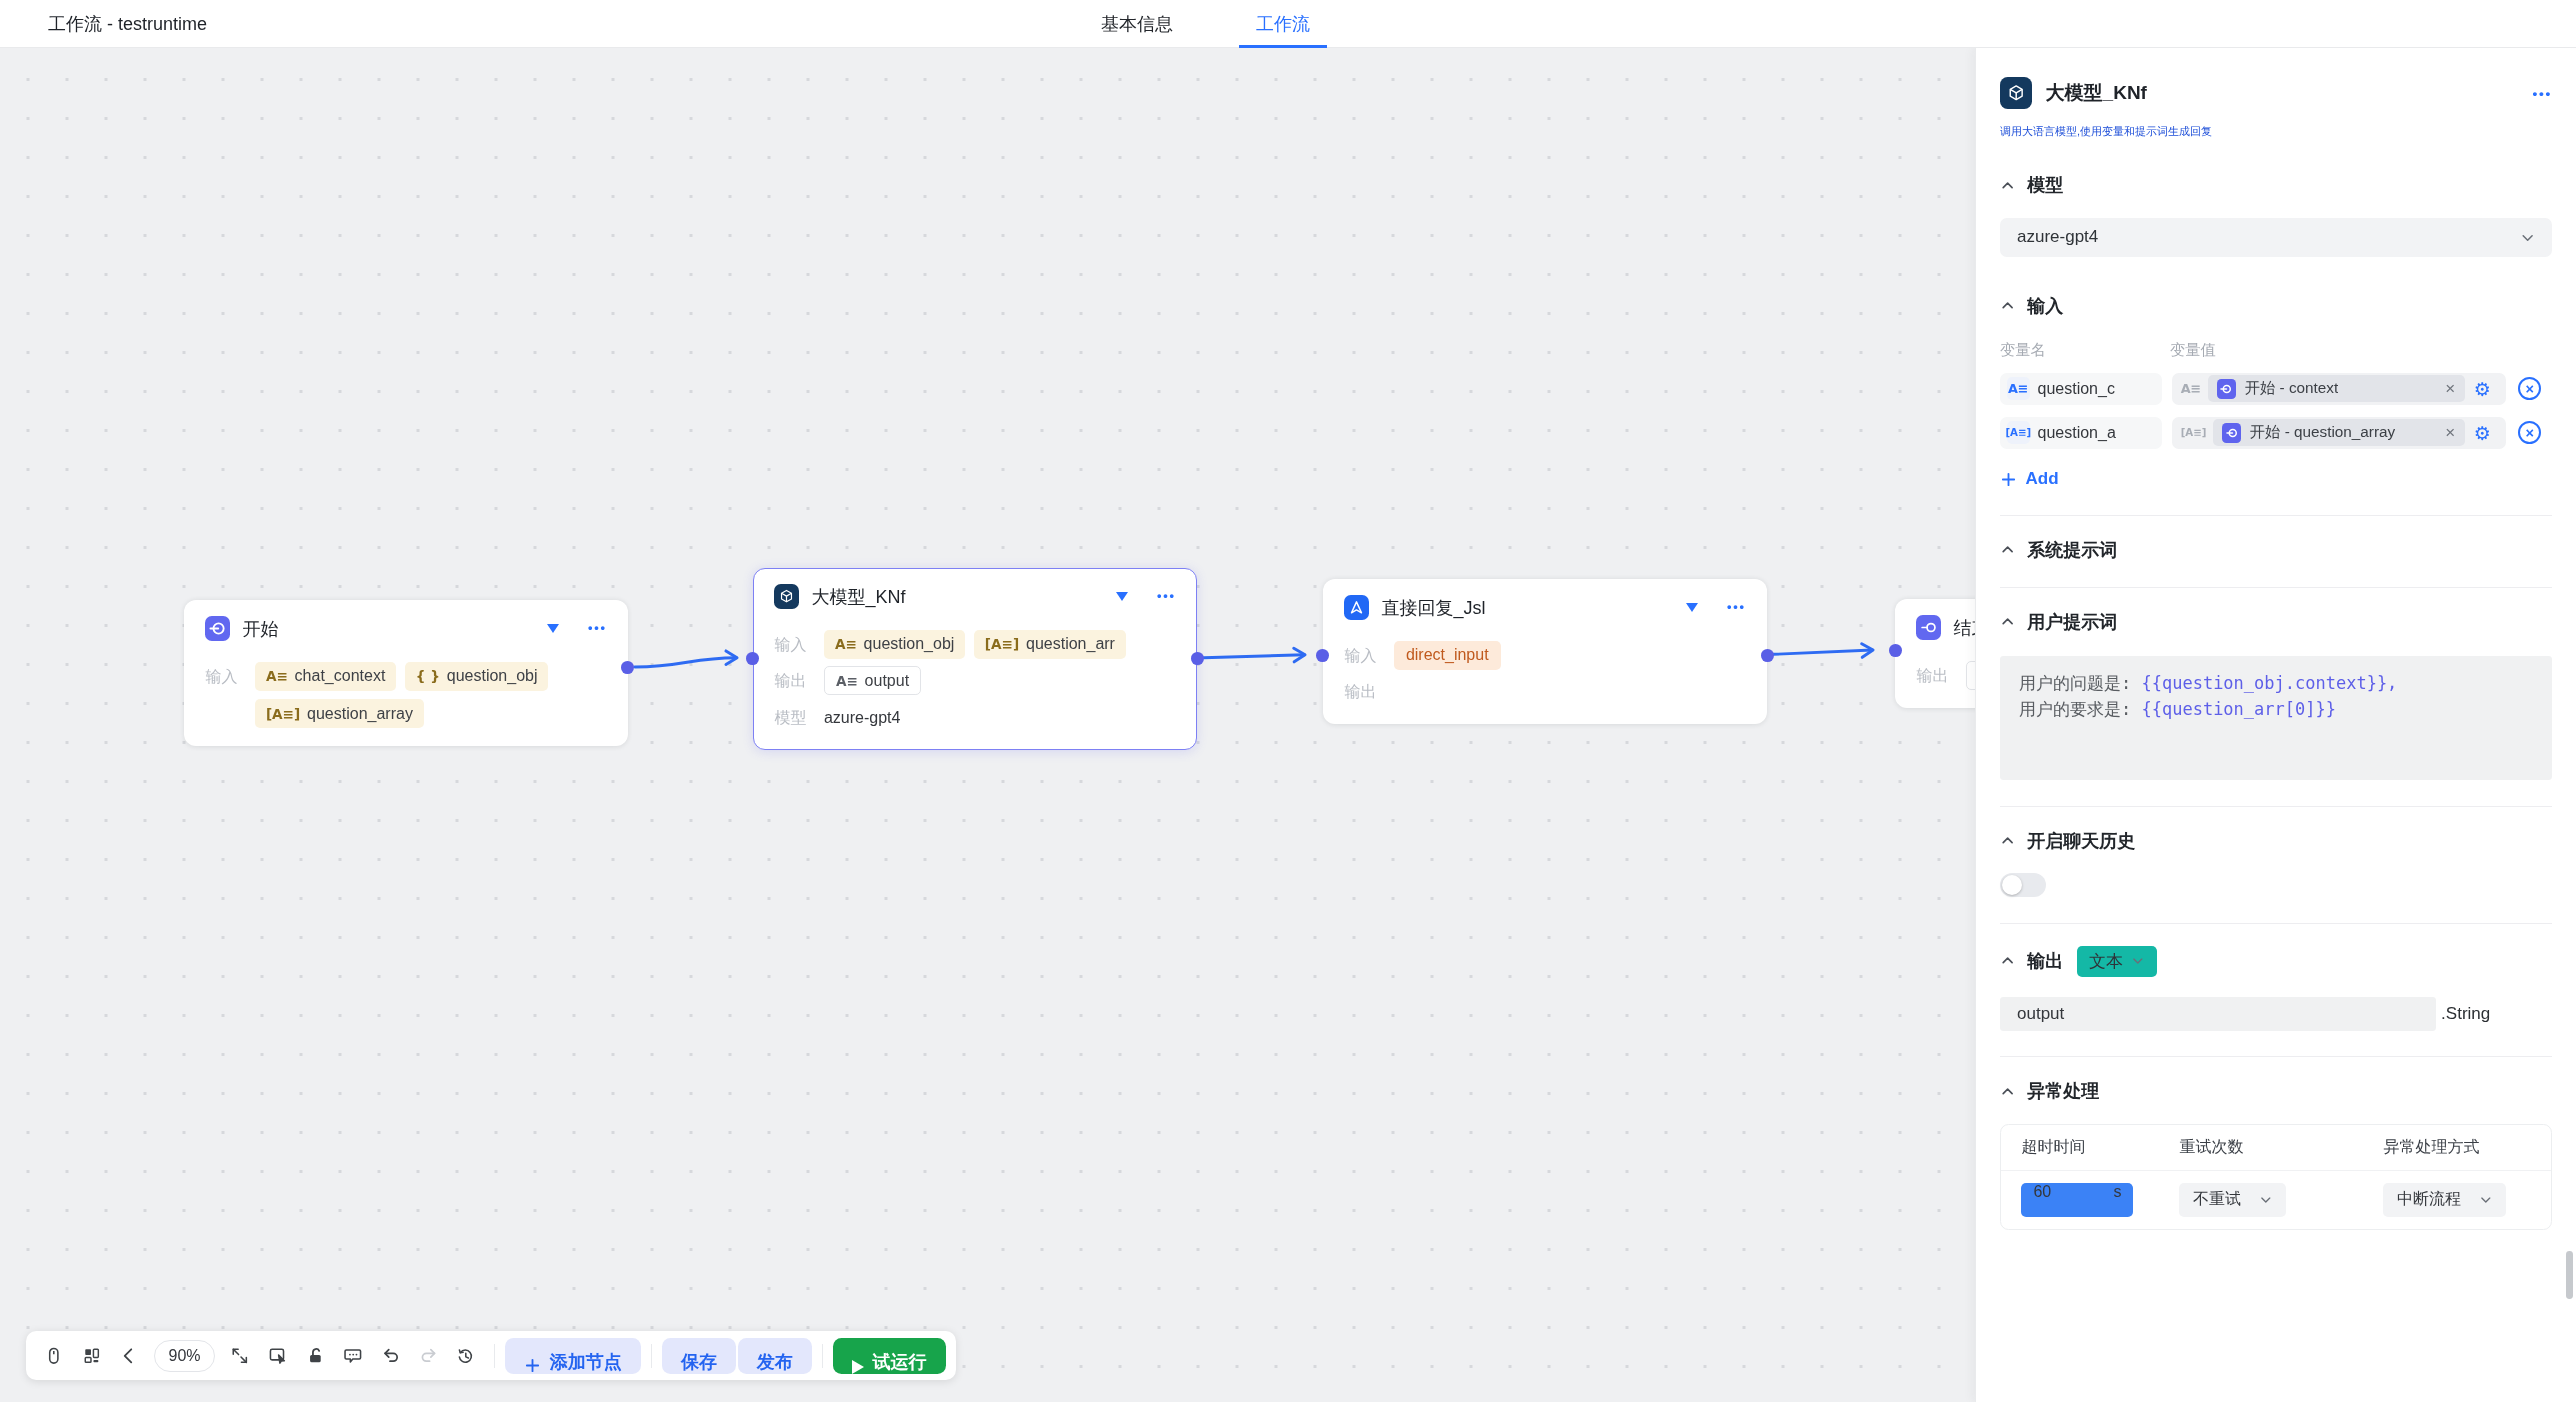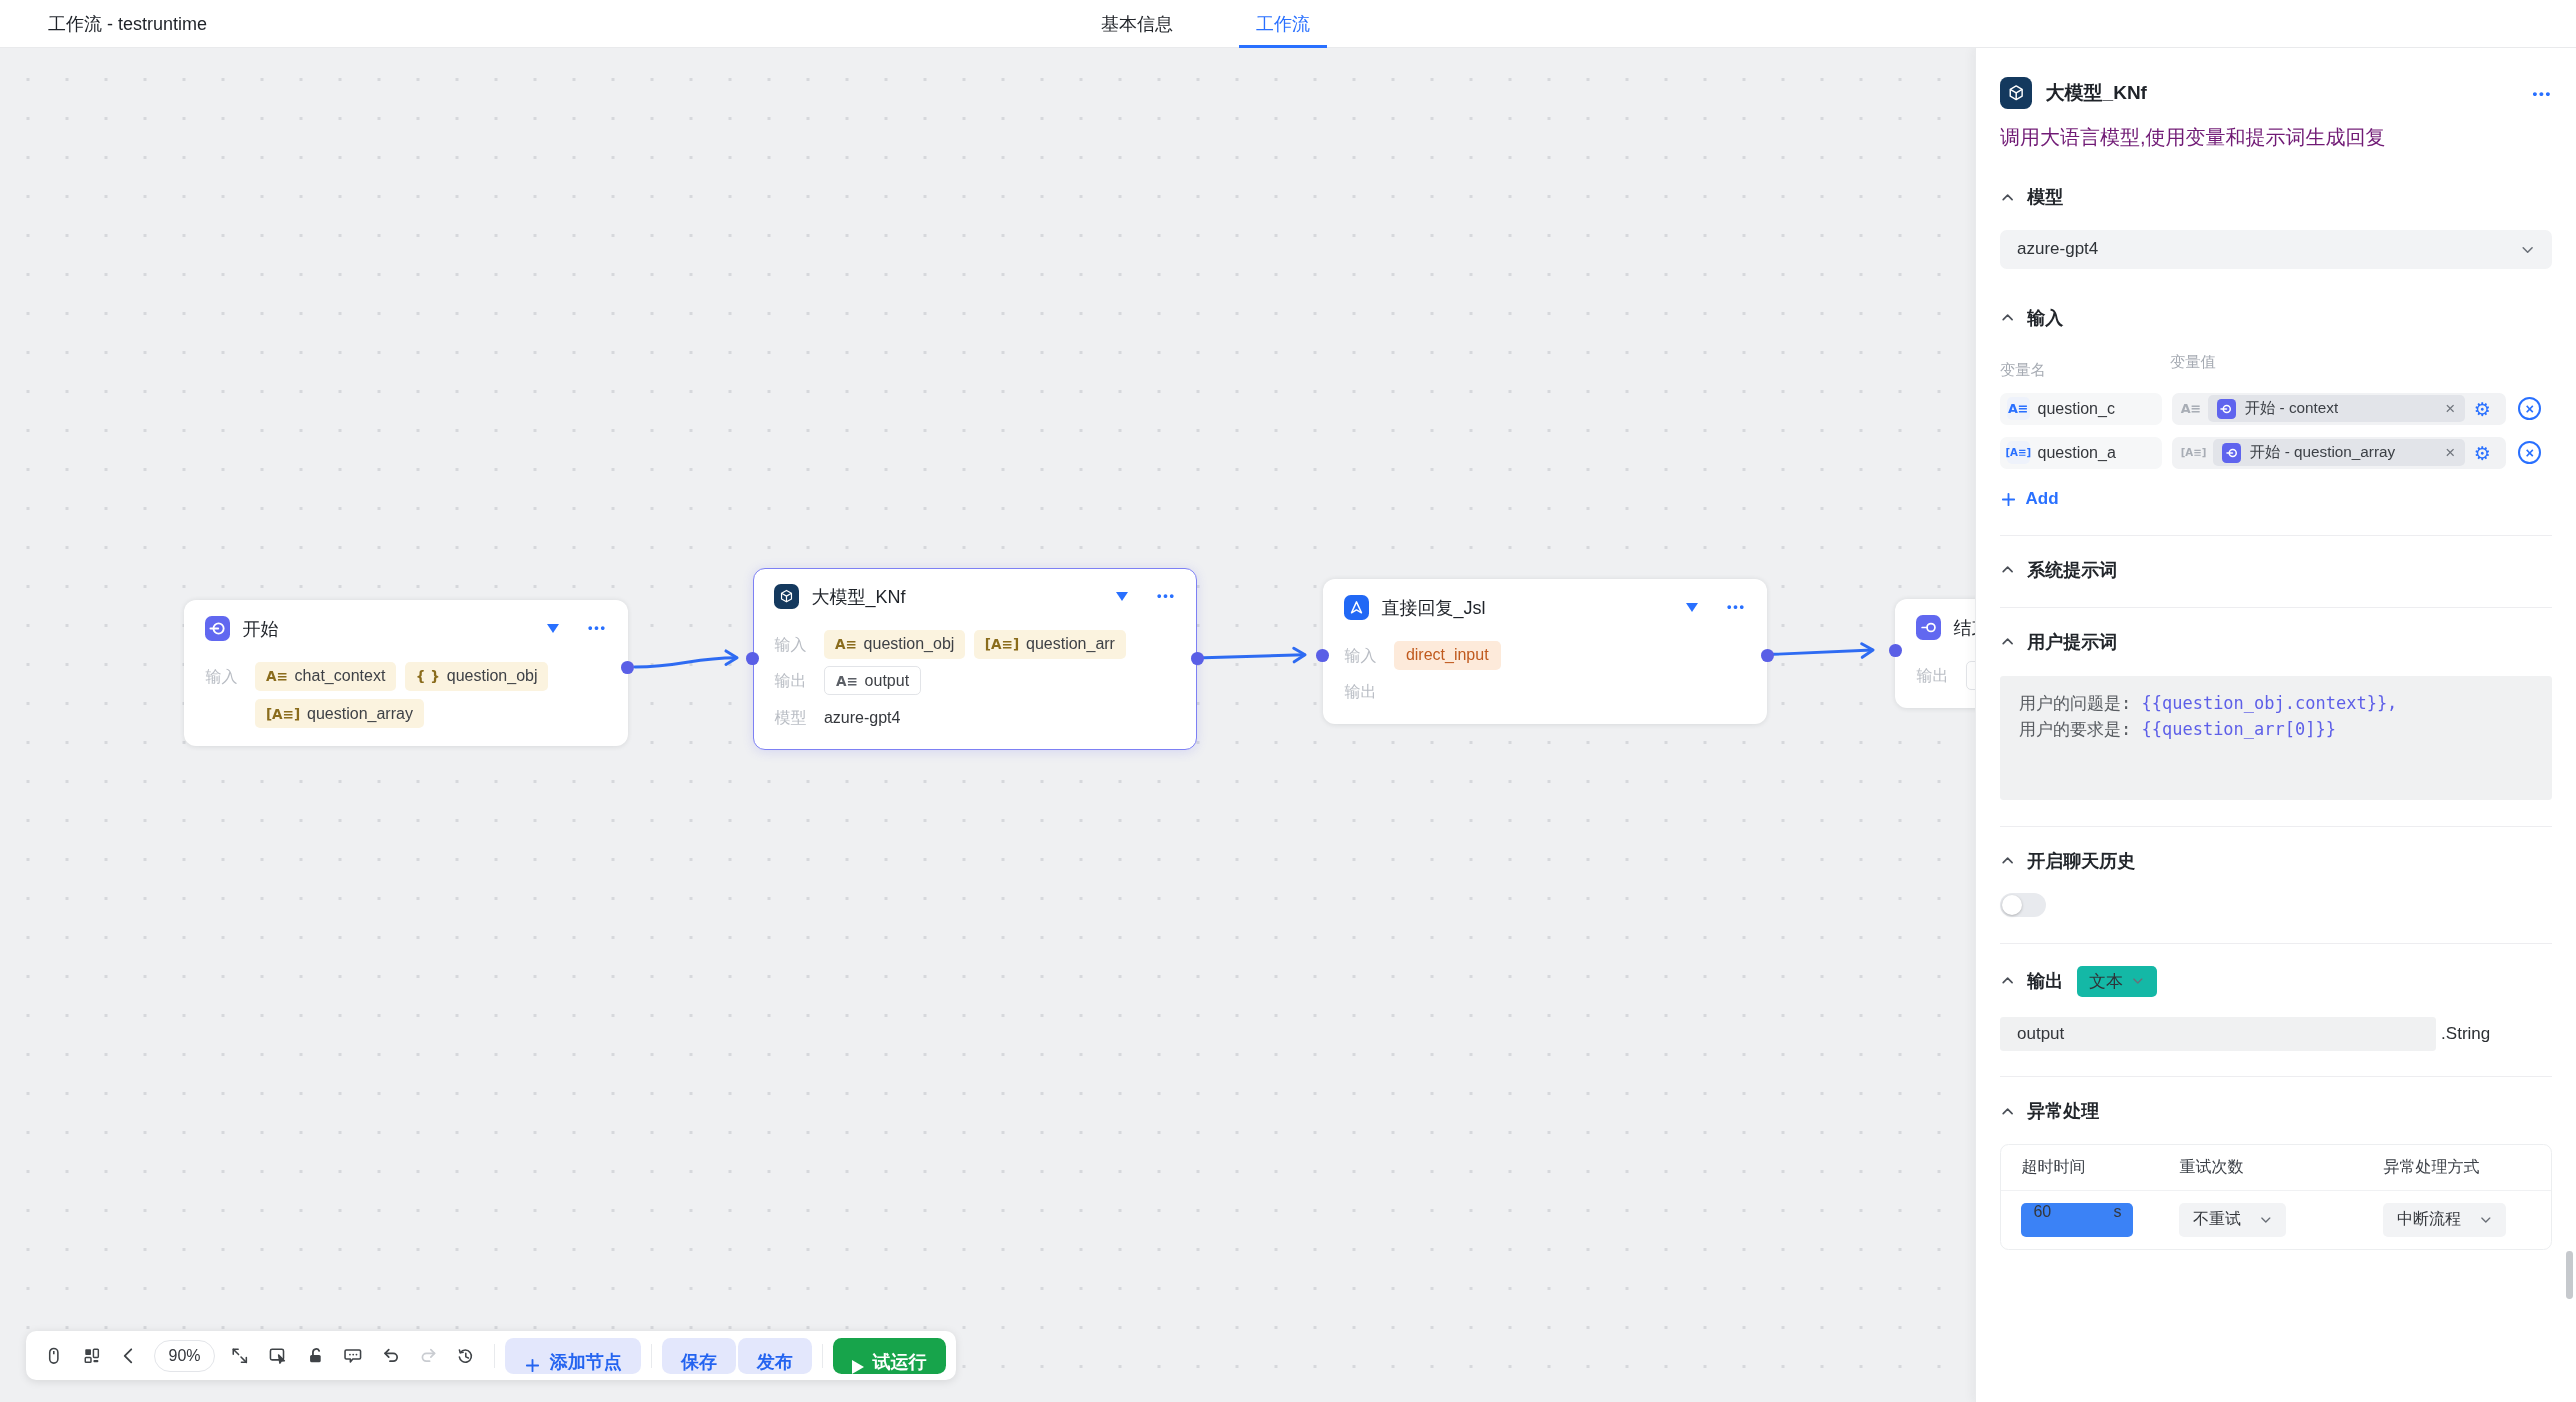--- a/index.html
+++ b/index.html
@@ -70,30 +70,30 @@
   .btn.green { background:#17a44b; color:#fff; }
   .play-tri { width:0; height:0; border-top:7.7px solid transparent; border-bottom:7.7px solid transparent; border-left:12px solid #fff; }
 
   
   .panel { position:absolute; right:0; top:48px; width:601px; height:1354px; background:#fff; z-index:20;
     border-left:0.9px solid #e9eaec; box-shadow:-2.6px 0 10.2px rgba(31,35,41,.05); padding:24px 24px 0 24px; }
   .p-head { display:flex; align-items:center; gap:13.6px; margin-top:5.1px; }
   .p-icon { width:32px; height:32px; border-radius:7.7px; background:#14395e; display:flex; align-items:center; justify-content:center; flex:none; }
   .p-title { font-size:19px; font-weight:600; color:#1f2329; }
   .p-dots { margin-left:auto; color:#2970ff; font-size:13.6px; font-weight:700; letter-spacing:1.7px; cursor:pointer; }
-  .p-desc { margin-top:15.3px; font-size:20px; color:#701a75; }
+  .p-desc { margin-top:15.3px; font-size:11px; color:#1d4ed8; }
   .sec-h { display:flex; align-items:center; gap:12px; margin-top:34px; }
   .chev-up { flex:none; cursor:pointer; }
   .sec-title { font-size:18px; font-weight:700; color:#22262b; }
   .divider { height:0.9px; background:#ededf0; margin-top:25.6px; }
   .select { margin-top:20.4px; height:39px; background:#f2f3f5; border-radius:6.8px; display:flex; align-items:center;
     padding:0 17px; font-size:17px; color:#2f3338; cursor:pointer; }
   .select .cv { margin-left:auto; }
   .cols { display:flex; margin-top:22px; font-size:15.3px; color:#a5aab2; }
-  .cols .c1 { width:170px;margin-top:8px; }
+  .cols .c1 { width:170px; }
   .var-row { display:flex; align-items:center; margin-top:12px; gap:0; }
   .name-box { width:162px; height:32px; background:#f6f7f8; border-radius:6.8px; display:flex; align-items:center; padding:0 6.8px; gap:7.7px; }
   .type-badge { width:23px; height:23px; border-radius:5.1px; background:#eef2fb; color:#2970ff; font-family:"DejaVu Sans", sans-serif;
     font-size:12.8px; font-weight:700; display:flex; align-items:center; justify-content:center; flex:none; }
   .name-box input { border:0; outline:0; background:transparent; width:102px; font-size:16px; color:#34373c; font-family:inherit; }
   .val-box { margin-left:10.2px; width:334px; height:32px; background:#f1f2f4; border-radius:6.8px; display:flex; align-items:center; padding:0 6.8px; }
   .gray-ticon { font-family:"DejaVu Sans", sans-serif; font-size:12.8px; font-weight:700; color:#a8adb5; margin:0 6.8px 0 1.7px; }
   .ref-chip { flex:1; height:27px; background:#e2e4e9; border-radius:5.1px; display:flex; align-items:center; padding:0 8.5px; gap:8.5px; }
   .ref-badge { width:19.6px; height:19.6px; border-radius:4.3px; background:#5f64ee; display:flex; align-items:center; justify-content:center; flex:none; }
   .ref-text { font-size:15.3px; color:#3c4046; white-space:nowrap; overflow:hidden; }

